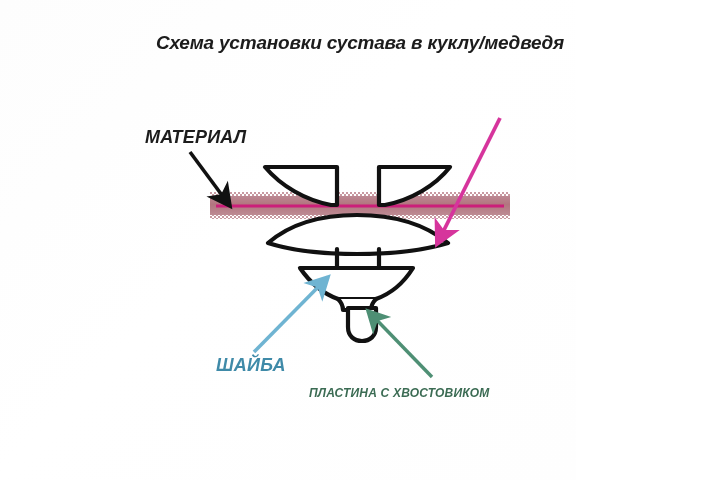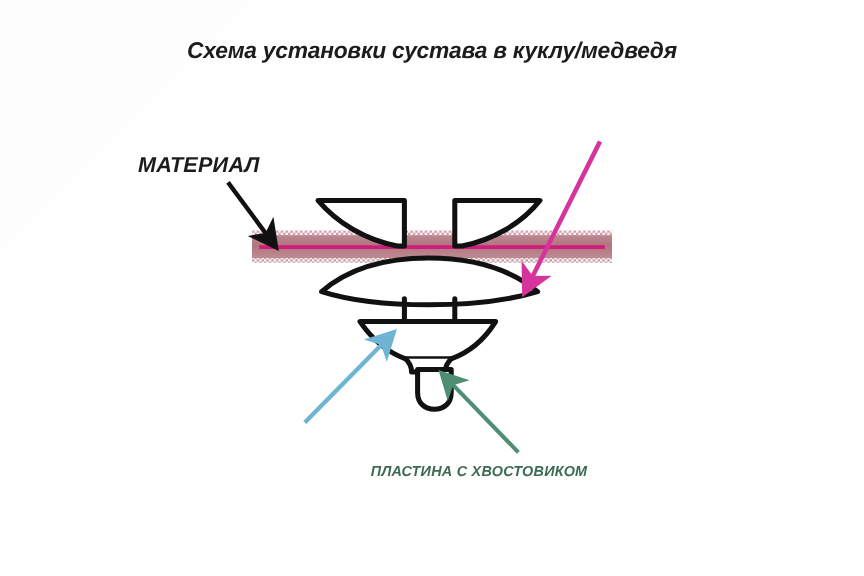--- a/index.html
+++ b/index.html
@@ -42,21 +42,21 @@
     white-space: nowrap;
     letter-spacing: 0.2px;
   }
   .label-plastina {
     left: 449px;
     top: 88px;
     font-size: 18px;
     color: #a06a96;
   }
   .label-material {
-    left: 115px;
+    left: 145px;
     top: 127px;
     font-size: 18px;
     color: #1c1c1c;
   }
   .label-shayba {
     left: 216px;
     top: 355px;
     font-size: 18px;
     color: #3f8aa8;
   }
@@ -185,20 +185,21 @@
     </g>
 
     <g>
       <line x1="432" y1="377" x2="368" y2="311" stroke="#4e8f74" stroke-width="3.4" marker-end="url(#arwGreen)"></line>
     </g>
   </svg>
 
 
   <div class="label label-material">МАТЕРИАЛ</div>
 
+  <div class="label label-shayba">ШАЙБА</div>
 
   <div class="label label-tail">ПЛАСТИНА С ХВОСТОВИКОМ</div>
 
   <svg class="watermark" viewBox="0 0 100 30" xmlns="http://www.w3.org/2000/svg">
     <g fill="#f1f1f1">
       <circle cx="9" cy="19" r="7"></circle>
       <circle cx="20.5" cy="9" r="4.6"></circle>
       <circle cx="20.5" cy="21.5" r="5.6"></circle>
       <circle cx="30" cy="15.5" r="3.6"></circle>
     </g>

